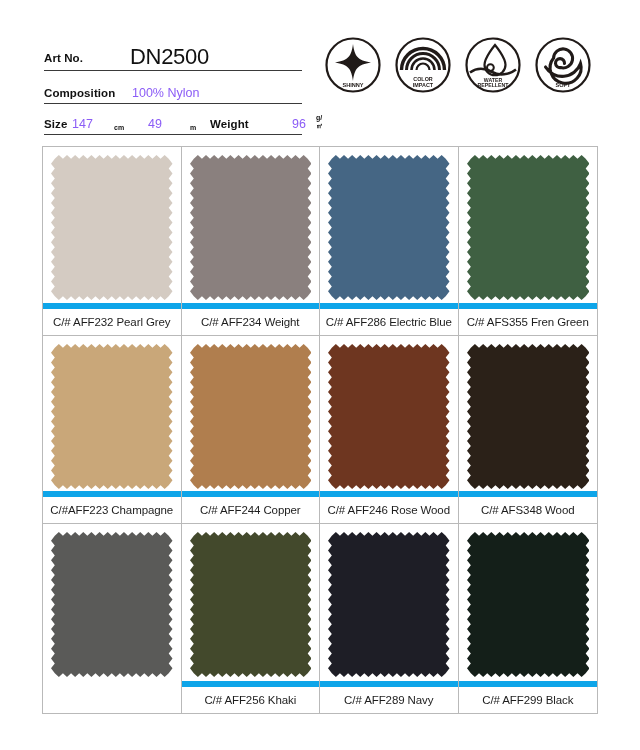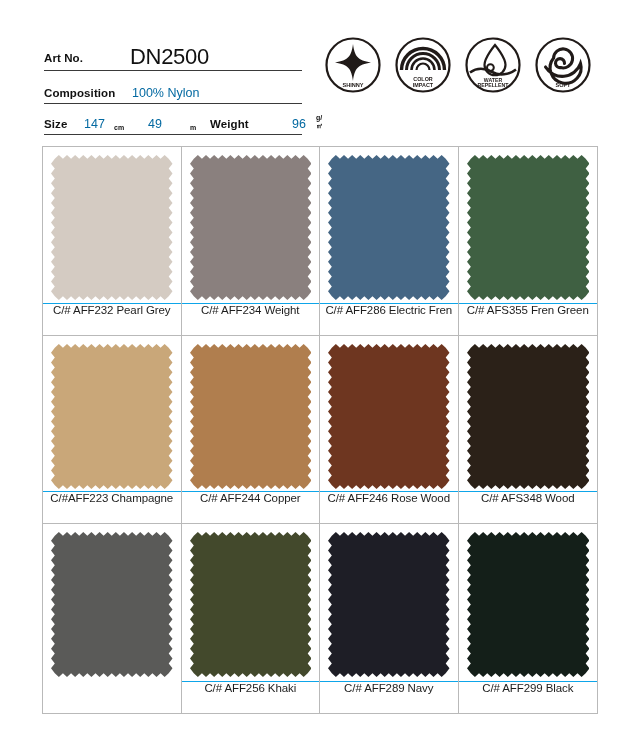--- a/index.html
+++ b/index.html
@@ -45,21 +45,21 @@
     font-weight: bold;
     font-size: 11.5px;
     letter-spacing: 0.1px;
     color: #111;
     text-align: right;
   }
   .spec-value {
     position: absolute;
     bottom: 3px;
     font-size: 12.5px;
-    color: #0369a1;
+    color: #8b5cf6;
   }
   .spec-unit {
     position: absolute;
     bottom: 3px;
     font-size: 7px;
     font-weight: bold;
     color: #111;
   }
 
   #art-no-label { left: 0; bottom: 6px; }
@@ -67,21 +67,21 @@
     left: 86px;
     bottom: 0px;
     font-size: 22px;
     font-weight: 400;
     letter-spacing: -0.3px;
     color: #111;
   }
   #composition-label { left: 0; }
   #composition-value { left: 88px; }
   #size-label { left: 0; }
-  #size-value { left: 40px; margin-top: 48px; }
+  #size-value { left: 28px; margin-top: 48px; }
   #size-unit { left: 70px; }
   #width-value { left: 104px; }
   #width-unit { left: 146px; }
   #weight-label { left: 166px; }
   #weight-value { left: 248px; }
   #weight-unit { left: 272px; }
 
   
   #icon-strip {
     position: absolute;
@@ -138,22 +138,23 @@
     right: 8px;
     bottom: 3px;
   }
   .swatch-fabric svg { display: block; width: 100%; height: 100%; }
 
   .swatch-caption {
     position: absolute;
     left: 0; right: 0;
     bottom: 0;
     height: 32px;
-    border-top: 1px solid #0ea5e9;
+    border-top: 6px solid #0ea5e9;
     display: flex;
+    align-items: center;
     justify-content: center;
     box-sizing: border-box;
     padding: 0 3px;
   }
   .caption-text {
     font-size: 11.5px;
     color: #1d1d1d;
     white-space: nowrap;
     letter-spacing: -0.1px;
   }
@@ -259,21 +260,21 @@
     </div>
     <div class="swatch-cell">
       <div class="swatch-area">
         <div class="swatch-fabric">
           <svg viewBox="0 0 128 154" preserveAspectRatio="none">
             <path d="M 4 4 L 8.285714285714285 0 L 12.571428571428571 4 L 16.857142857142858 0 L 21.142857142857142 4 L 25.428571428571427 0 L 29.714285714285715 4 L 34 0 L 38.285714285714285 4 L 42.57142857142857 0 L 46.857142857142854 4 L 51.14285714285714 0 L 55.42857142857143 4 L 59.714285714285715 0 L 64 4 L 68.28571428571428 0 L 72.57142857142857 4 L 76.85714285714286 0 L 81.14285714285714 4 L 85.42857142857143 0 L 89.71428571428571 4 L 94 0 L 98.28571428571428 4 L 102.57142857142857 0 L 106.85714285714286 4 L 111.14285714285714 0 L 115.42857142857143 4 L 119.71428571428571 0 L 124 4 L 128 9.214285714285715 L 124 14.428571428571429 L 128 19.642857142857142 L 124 24.857142857142858 L 128 30.071428571428573 L 124 35.285714285714285 L 128 40.5 L 124 45.714285714285715 L 128 50.92857142857143 L 124 56.142857142857146 L 128 61.35714285714286 L 124 66.57142857142857 L 128 71.78571428571429 L 124 77 L 128 82.21428571428572 L 124 87.42857142857143 L 128 92.64285714285714 L 124 97.85714285714286 L 128 103.07142857142857 L 124 108.28571428571429 L 128 113.5 L 124 118.71428571428572 L 128 123.92857142857143 L 124 129.14285714285714 L 128 134.35714285714286 L 124 139.57142857142858 L 128 144.78571428571428 L 124 150 L 119.71428571428571 154 L 115.42857142857143 150 L 111.14285714285714 154 L 106.85714285714286 150 L 102.57142857142857 154 L 98.28571428571428 150 L 94 154 L 89.71428571428571 150 L 85.42857142857143 154 L 81.14285714285714 150 L 76.85714285714286 154 L 72.57142857142857 150 L 68.28571428571428 154 L 64 150 L 59.714285714285715 154 L 55.42857142857143 150 L 51.14285714285714 154 L 46.857142857142854 150 L 42.57142857142857 154 L 38.285714285714285 150 L 34 154 L 29.714285714285715 150 L 25.428571428571427 154 L 21.142857142857142 150 L 16.857142857142858 154 L 12.571428571428571 150 L 8.285714285714285 154 L 4 150 L 0 144.78571428571428 L 4 139.57142857142858 L 0 134.35714285714286 L 4 129.14285714285714 L 0 123.92857142857143 L 4 118.71428571428572 L 0 113.5 L 4 108.28571428571429 L 0 103.07142857142857 L 4 97.85714285714286 L 0 92.64285714285714 L 4 87.42857142857143 L 0 82.21428571428572 L 4 77 L 0 71.78571428571429 L 4 66.57142857142857 L 0 61.35714285714286 L 4 56.142857142857146 L 0 50.92857142857143 L 4 45.714285714285715 L 0 40.5 L 4 35.285714285714285 L 0 30.071428571428573 L 4 24.857142857142858 L 0 19.642857142857142 L 4 14.428571428571429 L 0 9.214285714285715 L 4 4 Z" fill="#456684"></path>
           </svg>
         </div>
       </div>
       <div class="swatch-caption">
-        <span class="caption-text">C/# AFF286 Electric Fren</span>
+        <span class="caption-text">C/# AFF286 Electric Blue</span>
       </div>
     </div>
     <div class="swatch-cell">
       <div class="swatch-area">
         <div class="swatch-fabric">
           <svg viewBox="0 0 128 154" preserveAspectRatio="none">
             <path d="M 4 4 L 8.285714285714285 0 L 12.571428571428571 4 L 16.857142857142858 0 L 21.142857142857142 4 L 25.428571428571427 0 L 29.714285714285715 4 L 34 0 L 38.285714285714285 4 L 42.57142857142857 0 L 46.857142857142854 4 L 51.14285714285714 0 L 55.42857142857143 4 L 59.714285714285715 0 L 64 4 L 68.28571428571428 0 L 72.57142857142857 4 L 76.85714285714286 0 L 81.14285714285714 4 L 85.42857142857143 0 L 89.71428571428571 4 L 94 0 L 98.28571428571428 4 L 102.57142857142857 0 L 106.85714285714286 4 L 111.14285714285714 0 L 115.42857142857143 4 L 119.71428571428571 0 L 124 4 L 128 9.214285714285715 L 124 14.428571428571429 L 128 19.642857142857142 L 124 24.857142857142858 L 128 30.071428571428573 L 124 35.285714285714285 L 128 40.5 L 124 45.714285714285715 L 128 50.92857142857143 L 124 56.142857142857146 L 128 61.35714285714286 L 124 66.57142857142857 L 128 71.78571428571429 L 124 77 L 128 82.21428571428572 L 124 87.42857142857143 L 128 92.64285714285714 L 124 97.85714285714286 L 128 103.07142857142857 L 124 108.28571428571429 L 128 113.5 L 124 118.71428571428572 L 128 123.92857142857143 L 124 129.14285714285714 L 128 134.35714285714286 L 124 139.57142857142858 L 128 144.78571428571428 L 124 150 L 119.71428571428571 154 L 115.42857142857143 150 L 111.14285714285714 154 L 106.85714285714286 150 L 102.57142857142857 154 L 98.28571428571428 150 L 94 154 L 89.71428571428571 150 L 85.42857142857143 154 L 81.14285714285714 150 L 76.85714285714286 154 L 72.57142857142857 150 L 68.28571428571428 154 L 64 150 L 59.714285714285715 154 L 55.42857142857143 150 L 51.14285714285714 154 L 46.857142857142854 150 L 42.57142857142857 154 L 38.285714285714285 150 L 34 154 L 29.714285714285715 150 L 25.428571428571427 154 L 21.142857142857142 150 L 16.857142857142858 154 L 12.571428571428571 150 L 8.285714285714285 154 L 4 150 L 0 144.78571428571428 L 4 139.57142857142858 L 0 134.35714285714286 L 4 129.14285714285714 L 0 123.92857142857143 L 4 118.71428571428572 L 0 113.5 L 4 108.28571428571429 L 0 103.07142857142857 L 4 97.85714285714286 L 0 92.64285714285714 L 4 87.42857142857143 L 0 82.21428571428572 L 4 77 L 0 71.78571428571429 L 4 66.57142857142857 L 0 61.35714285714286 L 4 56.142857142857146 L 0 50.92857142857143 L 4 45.714285714285715 L 0 40.5 L 4 35.285714285714285 L 0 30.071428571428573 L 4 24.857142857142858 L 0 19.642857142857142 L 4 14.428571428571429 L 0 9.214285714285715 L 4 4 Z" fill="#3f6042"></path>
           </svg>
         </div>
       </div>

